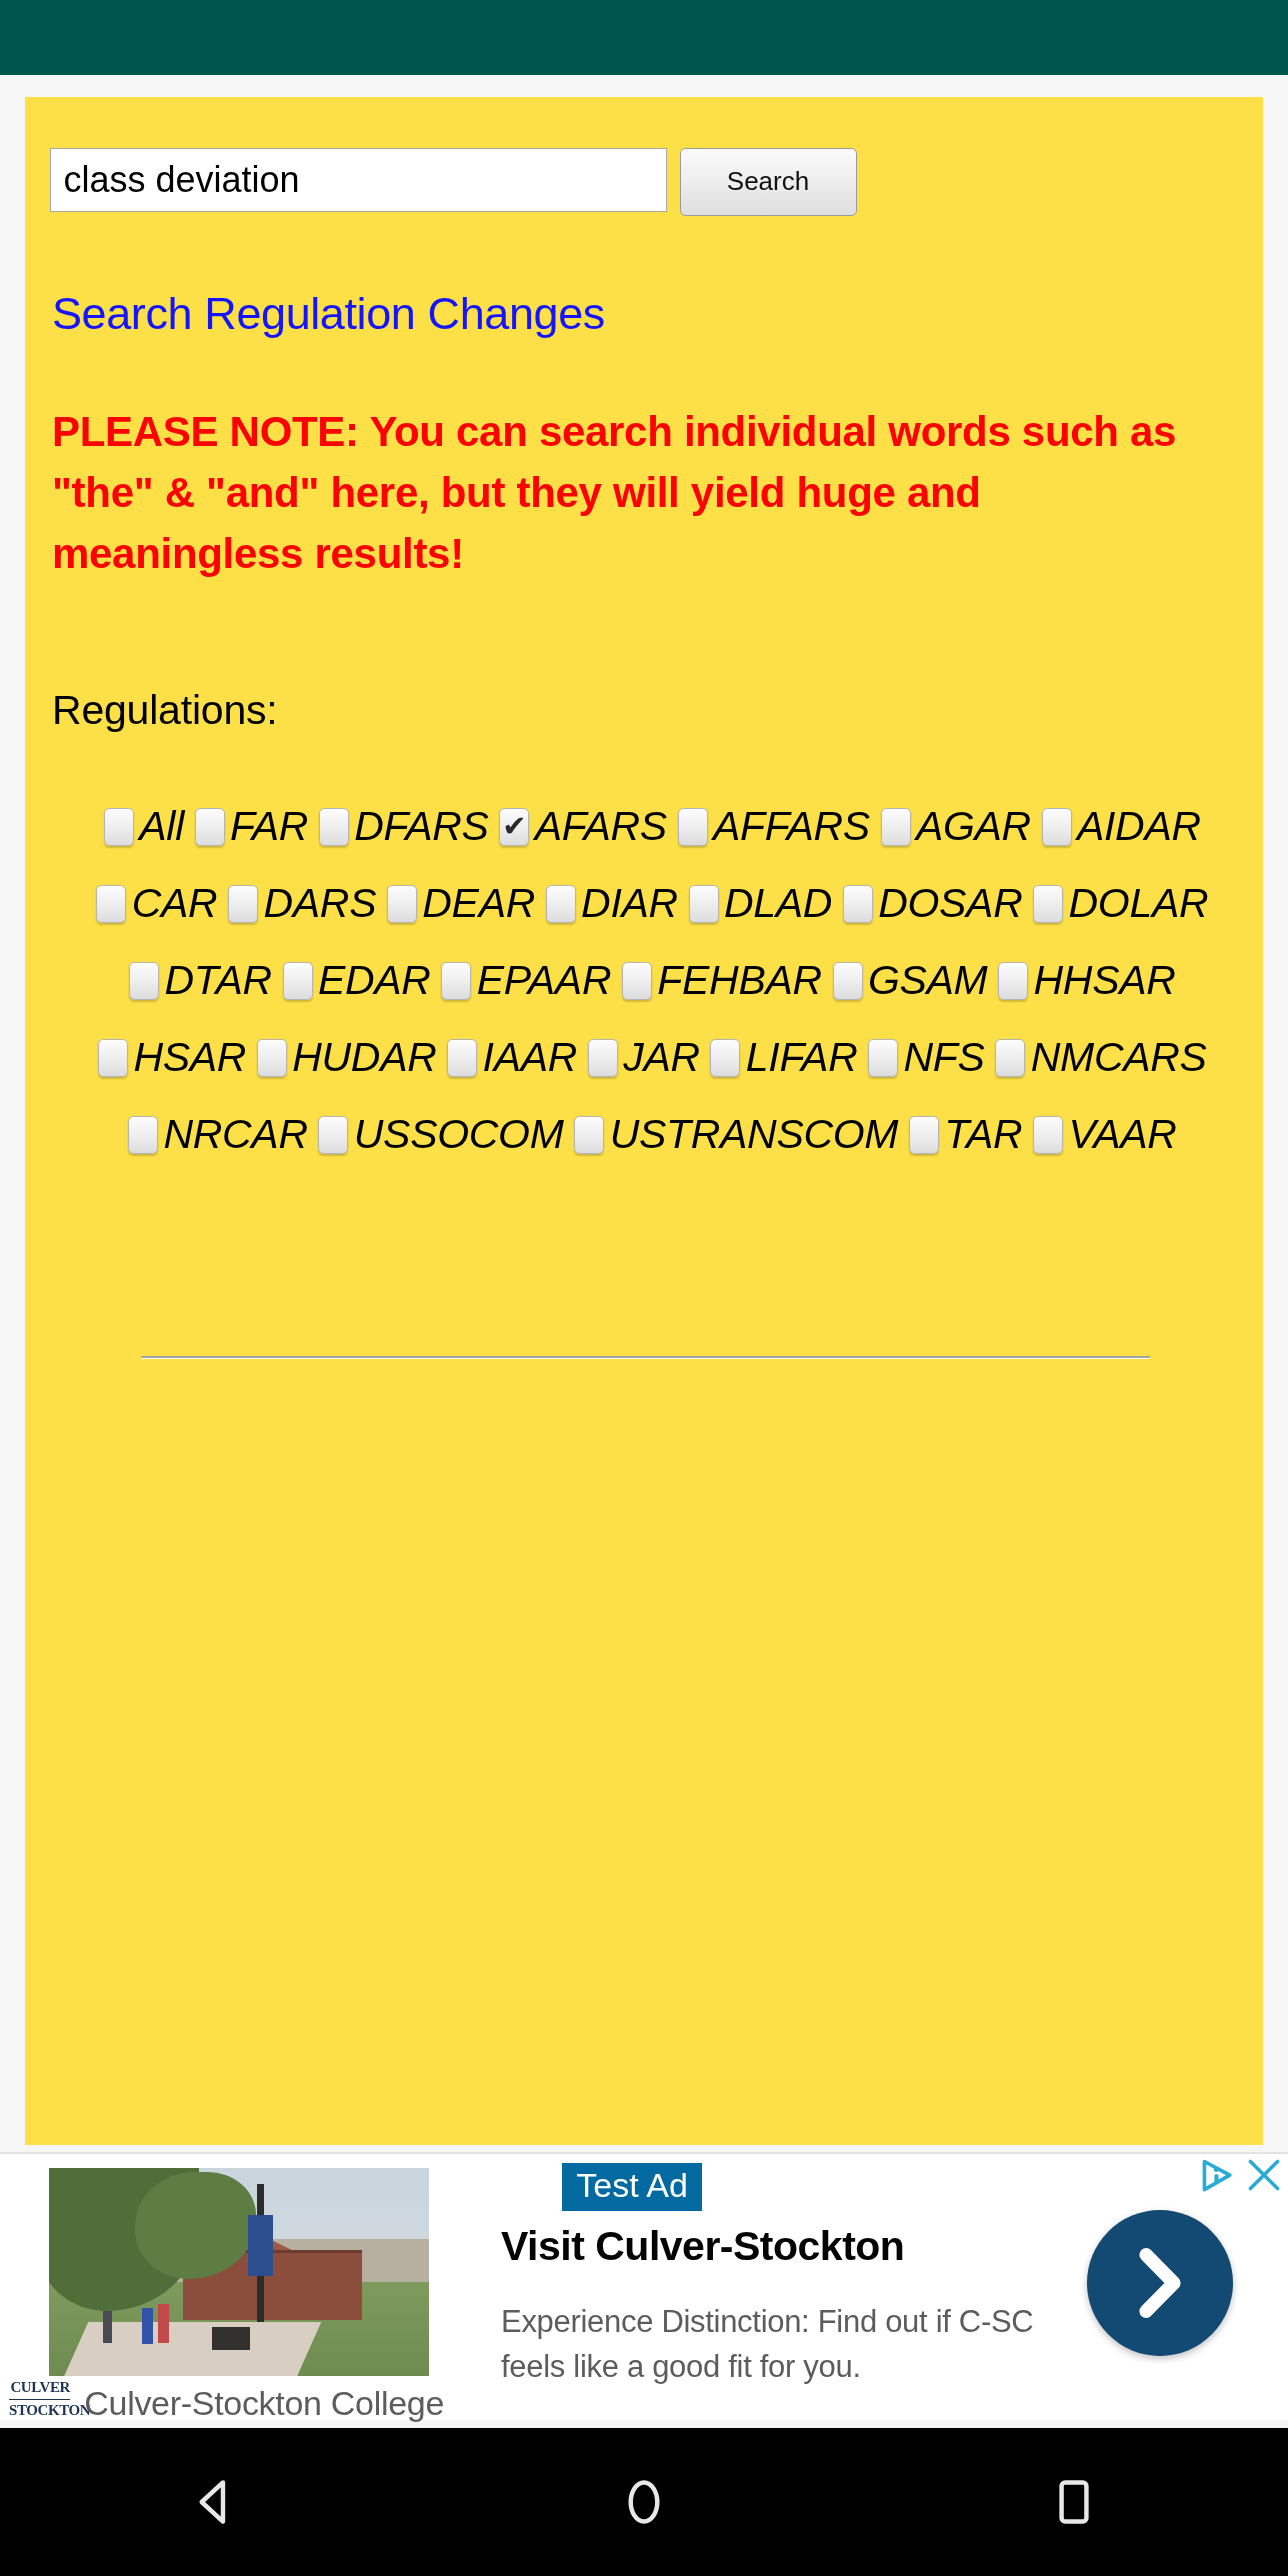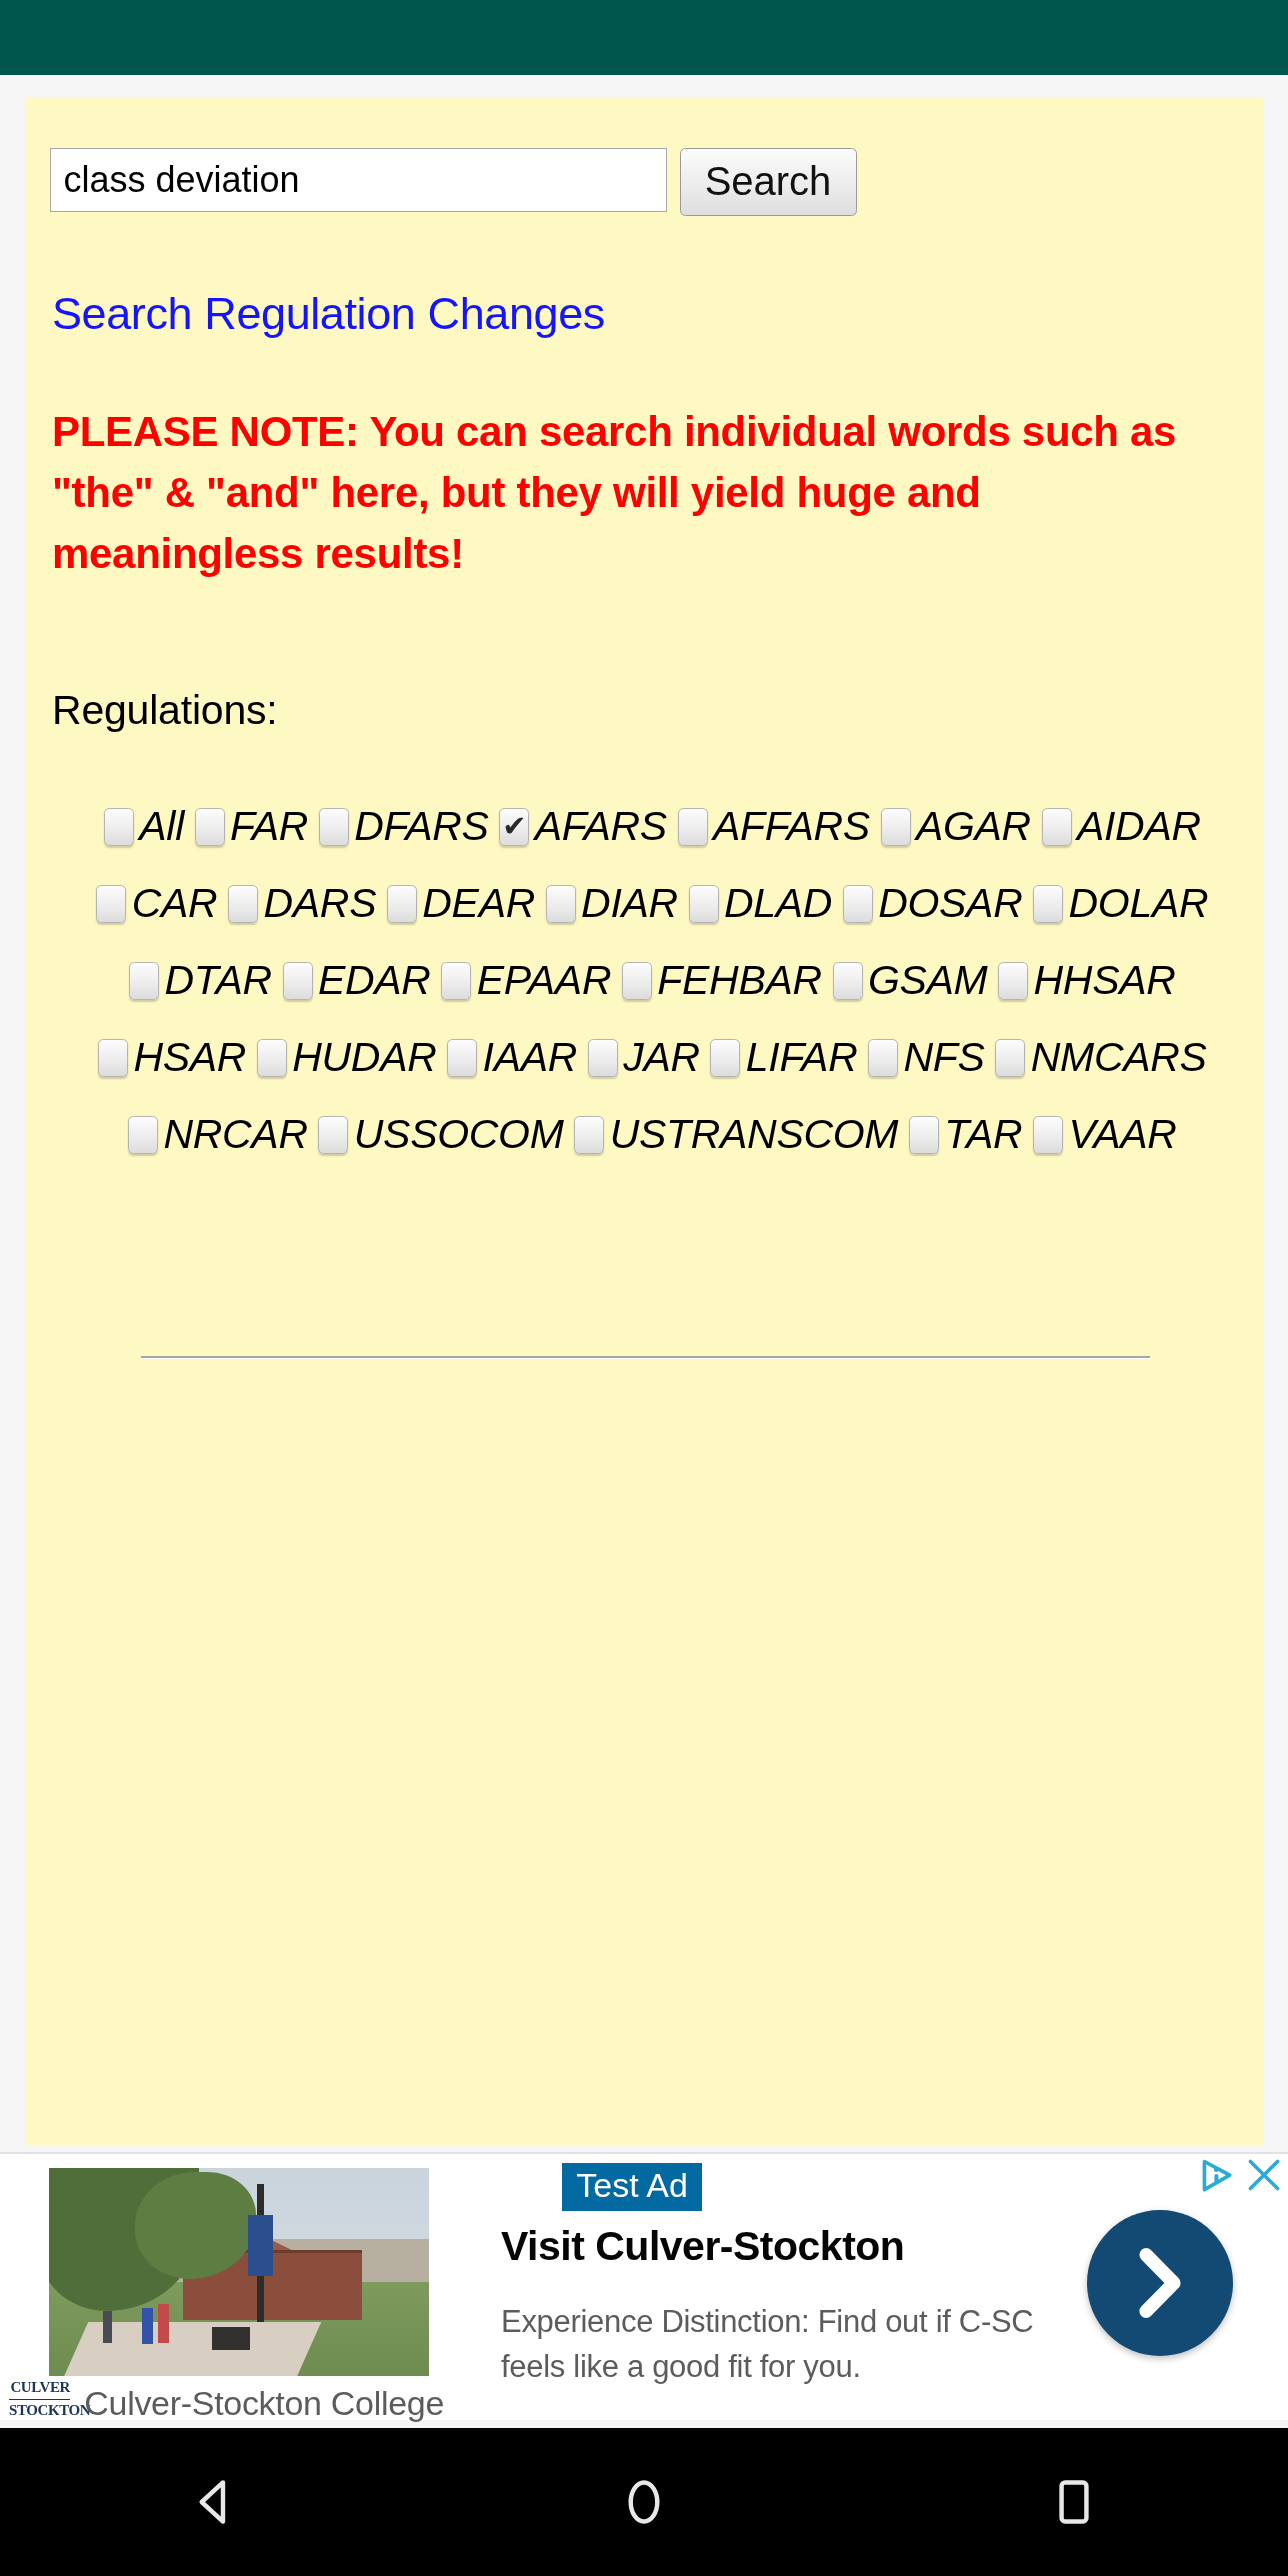--- a/index.html
+++ b/index.html
@@ -37,21 +37,21 @@
     background: #f6f6f6;
     overflow: hidden;
   }
 
   .page-card {
     position: absolute;
     top: 22.4px;
     left: 25px;
     width: 1238px;
     height: 2048px;
-    background: #fef9c3;
+    background: #fde047;
   }
 
   
   .search-row {
     position: absolute;
     top: 51px;
     left: 25px;
     display: flex;
     align-items: flex-start;
   }
@@ -70,21 +70,21 @@
   }
 
   .search-button {
     margin-left: 12.5px;
     width: 177px;
     height: 68px;
     border: 1.8px solid #9a9a9a;
     border-radius: 5.4px;
     background: linear-gradient(180deg, #fbfbfb 0%, #ededed 52%, #dedede 100%);
     font-family: "Liberation Sans", sans-serif;
-    font-size: 40px;
+    font-size: 26px;
     color: #111;
     cursor: pointer;
     line-height: 1;
     padding-bottom: 3.6px;
   }
 
   
   .reg-changes-link {
     position: absolute;
     top: 191px;

